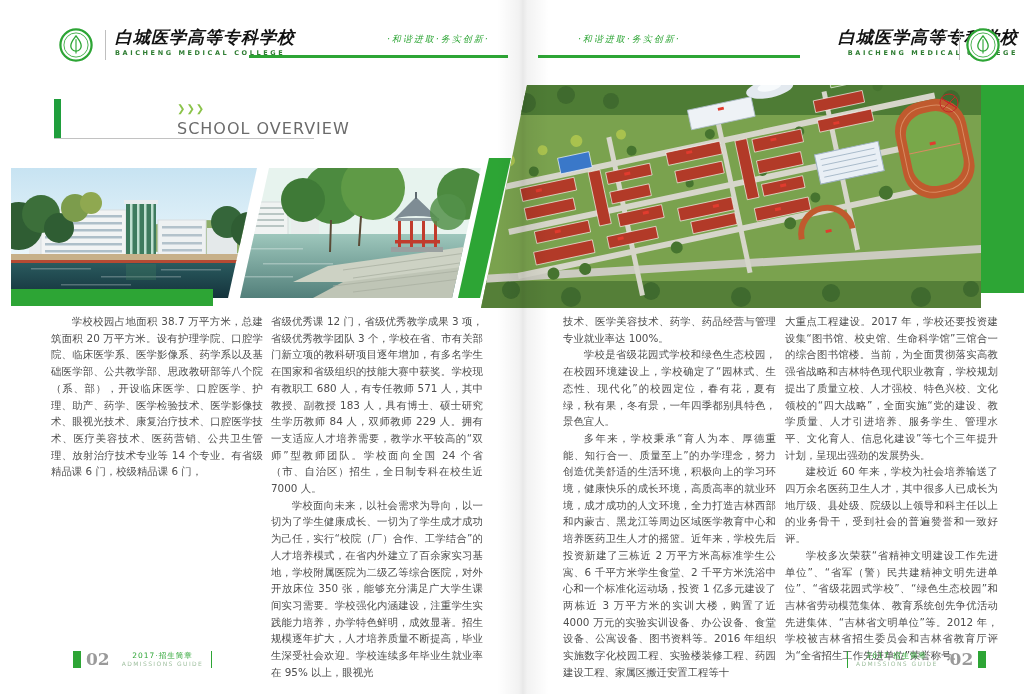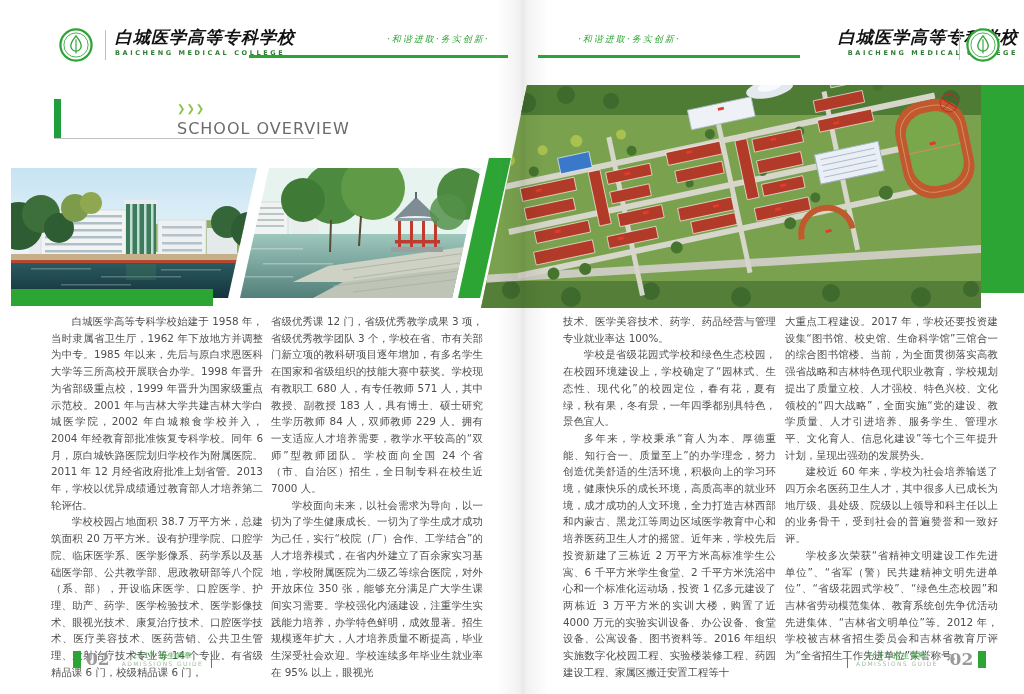--- a/index.html
+++ b/index.html
@@ -322,21 +322,20 @@
         <line x1="-6" y1="6" x2="6" y2="-6" stroke-width="1"></line>
       </g>
     </svg>
   </div>
 
   <div class="abs green-flat" style="left:970px;top:85px;width:46px;height:208px;"></div>
 
   <div class="abs green-flat" style="left:0;top:289px;width:202px;height:17px;"></div>
 
   <div class="abs col" style="left:40px;top:313px;width:212px;">
-      <p class="indent">白城医学高等专科学校始建于 1958 年，当时隶属省卫生厅，1962 年下放地方并调整为中专。1985 年以来，先后与原白求恩医科大学等三所高校开展联合办学。1998 年晋升为省部级重点校，1999 年晋升为国家级重点示范校。2001 年与吉林大学共建吉林大学白城医学院，2002 年白城粮食学校并入，2004 年经教育部批准恢复专科学校。同年 6 月，原白城铁路医院划归学校作为附属医院。2011 年 12 月经省政府批准上划省管。2013 年，学校以优异成绩通过教育部人才培养第二轮评估。</p>
       <p class="indent">学校校园占地面积 38.7 万平方米，总建筑面积 20 万平方米。设有护理学院、口腔学院、临床医学系、医学影像系、药学系以及基础医学部、公共教学部、思政教研部等八个院（系、部），开设临床医学、口腔医学、护理、助产、药学、医学检验技术、医学影像技术、眼视光技术、康复治疗技术、口腔医学技术、医疗美容技术、医药营销、公共卫生管理、放射治疗技术专业等 14 个专业。有省级精品课 6 门，校级精品课 6 门，</p>
     </div>
   <div class="abs col" style="left:260px;top:313px;width:212px;">
       <p class="">省级优秀课 12 门，省级优秀教学成果 3 项，省级优秀教学团队 3 个，学校在省、市有关部门新立项的教科研项目逐年增加，有多名学生在国家和省级组织的技能大赛中获奖。学校现有教职工 680 人，有专任教师 571 人，其中教授、副教授 183 人，具有博士、硕士研究生学历教师 84 人，双师教师 229 人。拥有一支适应人才培养需要，教学水平较高的“双师”型教师团队。学校面向全国 24 个省（市、自治区）招生，全日制专科在校生近 7000 人。</p>
       <p class="indent">学校面向未来，以社会需求为导向，以一切为了学生健康成长、一切为了学生成才成功为己任，实行“校院（厂）合作、工学结合”的人才培养模式，在省内外建立了百余家实习基地，学校附属医院为二级乙等综合医院，对外开放床位 350 张，能够充分满足广大学生课间实习需要。学校强化内涵建设，注重学生实践能力培养，办学特色鲜明，成效显著。招生规模逐年扩大，人才培养质量不断提高，毕业生深受社会欢迎。学校连续多年毕业生就业率在 95% 以上，眼视光</p>
     </div>
   <div class="abs col" style="left:552px;top:313px;width:213px;">
       <p class="">技术、医学美容技术、药学、药品经营与管理专业就业率达 100%。</p>
       <p class="indent">学校是省级花园式学校和绿色生态校园，在校园环境建设上，学校确定了“园林式、生态性、现代化”的校园定位，春有花，夏有绿，秋有果，冬有景，一年四季都别具特色，景色宜人。</p>
       <p class="indent">多年来，学校秉承“育人为本、厚德重能、知行合一、质量至上”的办学理念，努力创造优美舒适的生活环境，积极向上的学习环境，健康快乐的成长环境，高质高率的就业环境，成才成功的人文环境，全力打造吉林西部和内蒙古、黑龙江等周边区域医学教育中心和培养医药卫生人才的摇篮。近年来，学校先后投资新建了三栋近 2 万平方米高标准学生公寓、6 千平方米学生食堂、2 千平方米洗浴中心和一个标准化运动场，投资 1 亿多元建设了两栋近 3 万平方米的实训大楼，购置了近 4000 万元的实验实训设备、办公设备、食堂设备、公寓设备、图书资料等。2016 年组织实施数字化校园工程、实验楼装修工程、药园建设工程、家属区搬迁安置工程等十</p>

